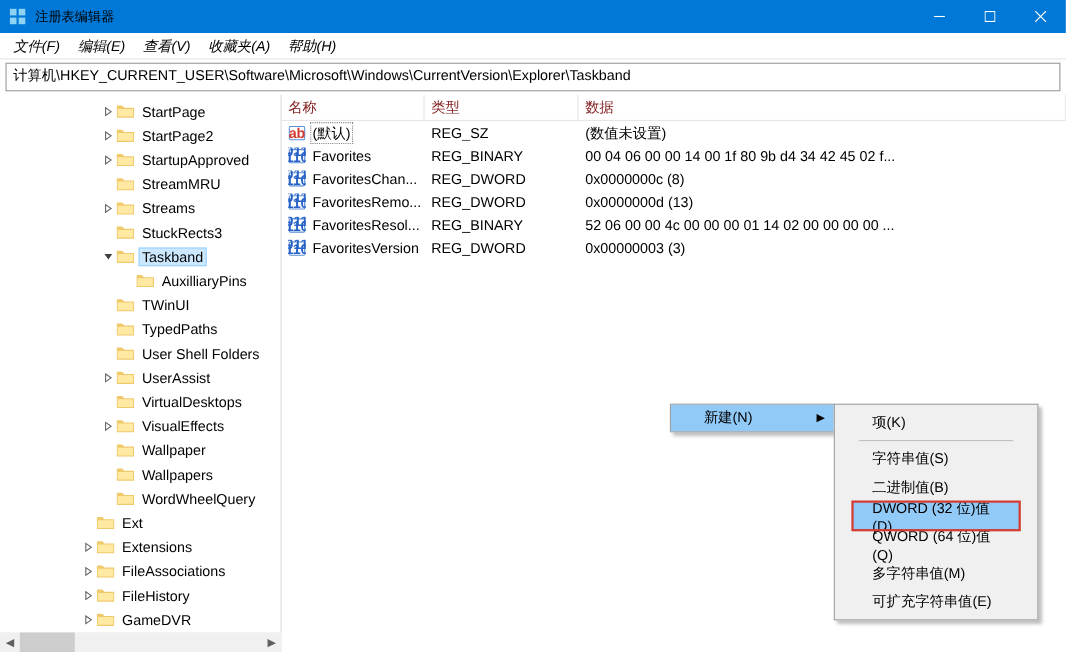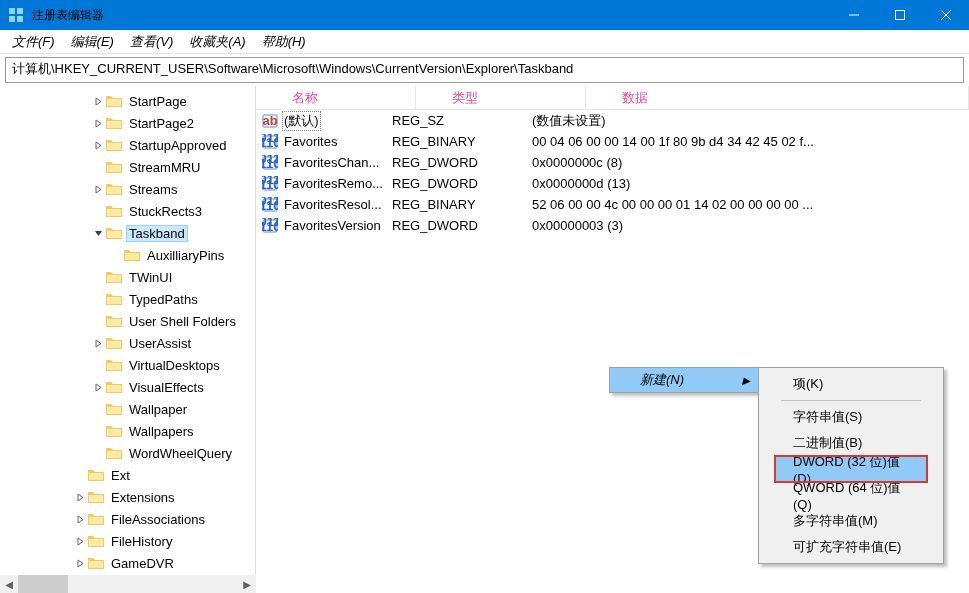--- a/index.html
+++ b/index.html
@@ -22,36 +22,36 @@
 .tree-panel { width: 256px; border-right: 1px solid #ddd; overflow: hidden; position: relative; padding-top: 4px; }
 .tree-row { display: flex; align-items: center; height: 22px; white-space: nowrap; }
 .tree-indent { display: inline-block; }
 .tree-expander { width: 16px; height: 16px; display: inline-flex; align-items: center; justify-content: center; color: #666; font-size: 10px; }
 .tree-folder-icon { width: 16px; height: 14px; margin-right: 4px; display: inline-flex; }
 .tree-label { padding: 1px 3px; }
 .tree-label.selected { background: #cce8ff; border: 1px solid #99d1ff; padding: 0 2px; }
 
 .list-panel { flex: 1; position: relative; overflow: hidden; }
 .list-header { display: flex; height: 24px; border-bottom: 1px solid #e5e5e5; }
-.list-header .col { padding: 3px 6px; border-right: 1px solid #e5e5e5; font-size: 13px; color: #ec4899; margin-left: 30px; }
+.list-header .col { padding: 3px 6px; border-right: 1px solid #e5e5e5; font-size: 13px; color: #7f1d1d; }
 .col-name { width: 130px; }
 .col-type { width: 140px; }
 .col-data { flex: 1; }
 .list-body .list-row { display: flex; height: 21px; align-items: center; }
 .list-body .cell { padding: 0 6px; white-space: nowrap; overflow: hidden; text-overflow: ellipsis; }
 .list-body .cell-name { width: 130px; display: flex; align-items: center; gap: 4px; }
 .list-body .cell-type { width: 140px; }
 .list-body .cell-data { flex: 1; }
 .value-icon { width: 16px; height: 16px; display: inline-flex; flex-shrink: 0; }
 .name-text { border: 1px dotted transparent; padding: 0 1px; text-align: right; }
 .name-text.focused { border: 1px dotted #888; }
 
 .context-menu { position: absolute; background: #f0f0f0; border: 1px solid #a0a0a0; box-shadow: 3px 3px 3px rgba(0,0,0,.25); z-index: 10; }
 .context-menu.primary { left: 353px; top: 281px; width: 150px; }
-.ctx-row { display: flex; align-items: center; height: 24px; padding: 0 24px 0 30px; position: relative; font-style: italic; }
+.ctx-row { display: flex; align-items: center; height: 24px; padding: 0 24px 0 30px; position: relative; }
 .ctx-row.hl { background: #91c9f7; }
 .ctx-arrow { position: absolute; right: 8px; font-size: 10px; }
 
 .context-menu.secondary { left: 502px; top: 281px; width: 186px; padding: 3px 16px; }
 .ctx2-row { height: 26px; display: flex; align-items: center; padding: 0 18px; }
 .ctx2-row.hl { background: #91c9f7; }
 .ctx2-row.boxed { outline: 2px solid #d43a2f; outline-offset: -1px; }
 .ctx2-sep { height: 1px; background: #c0c0c0; margin: 3px 6px; }
 
 .bottom-scrollbar { position: absolute; left: 0; bottom: 0; height: 18px; width: 256px; background: #f0f0f0; display: flex; align-items: center; }

